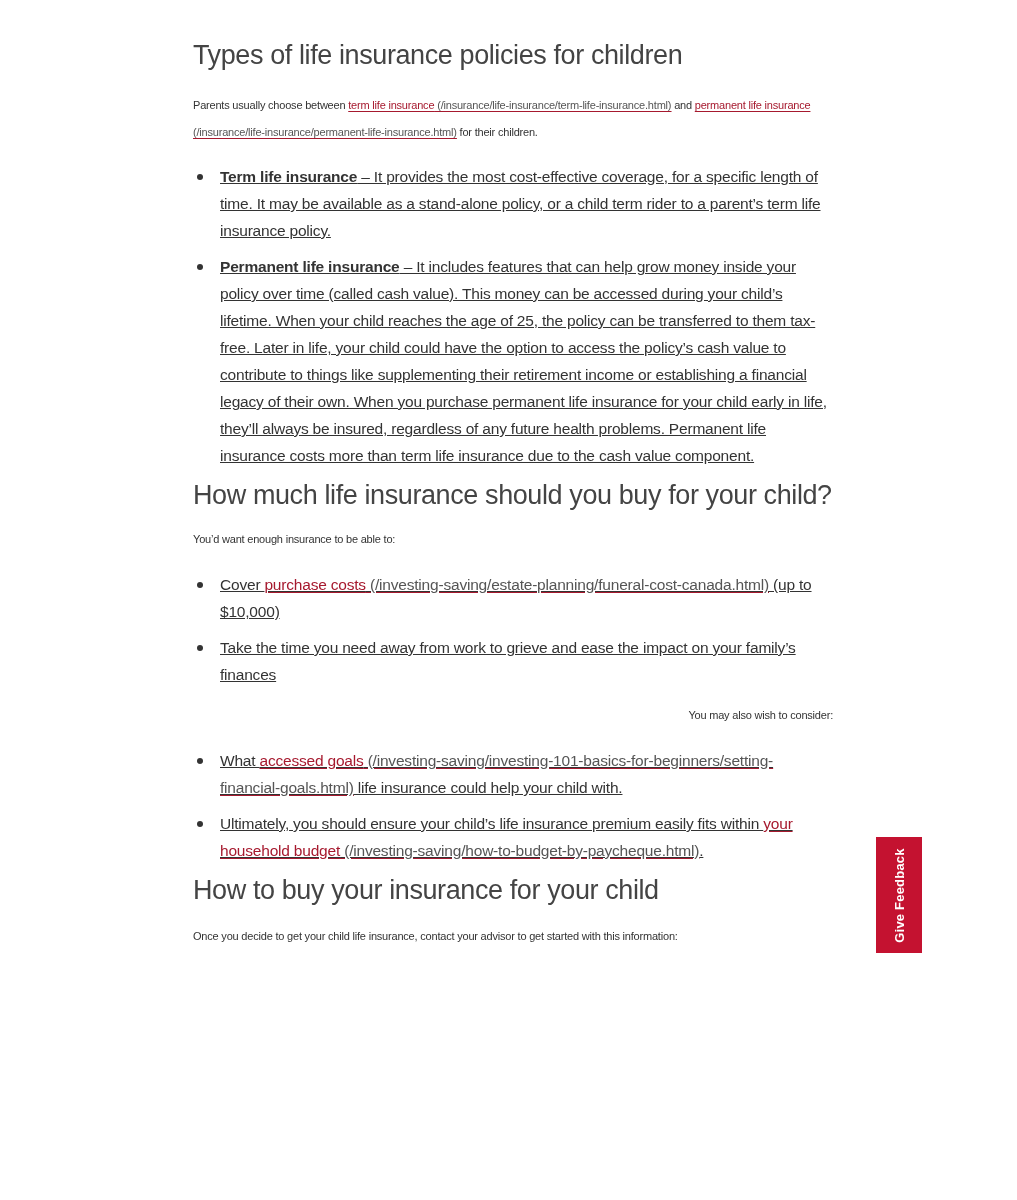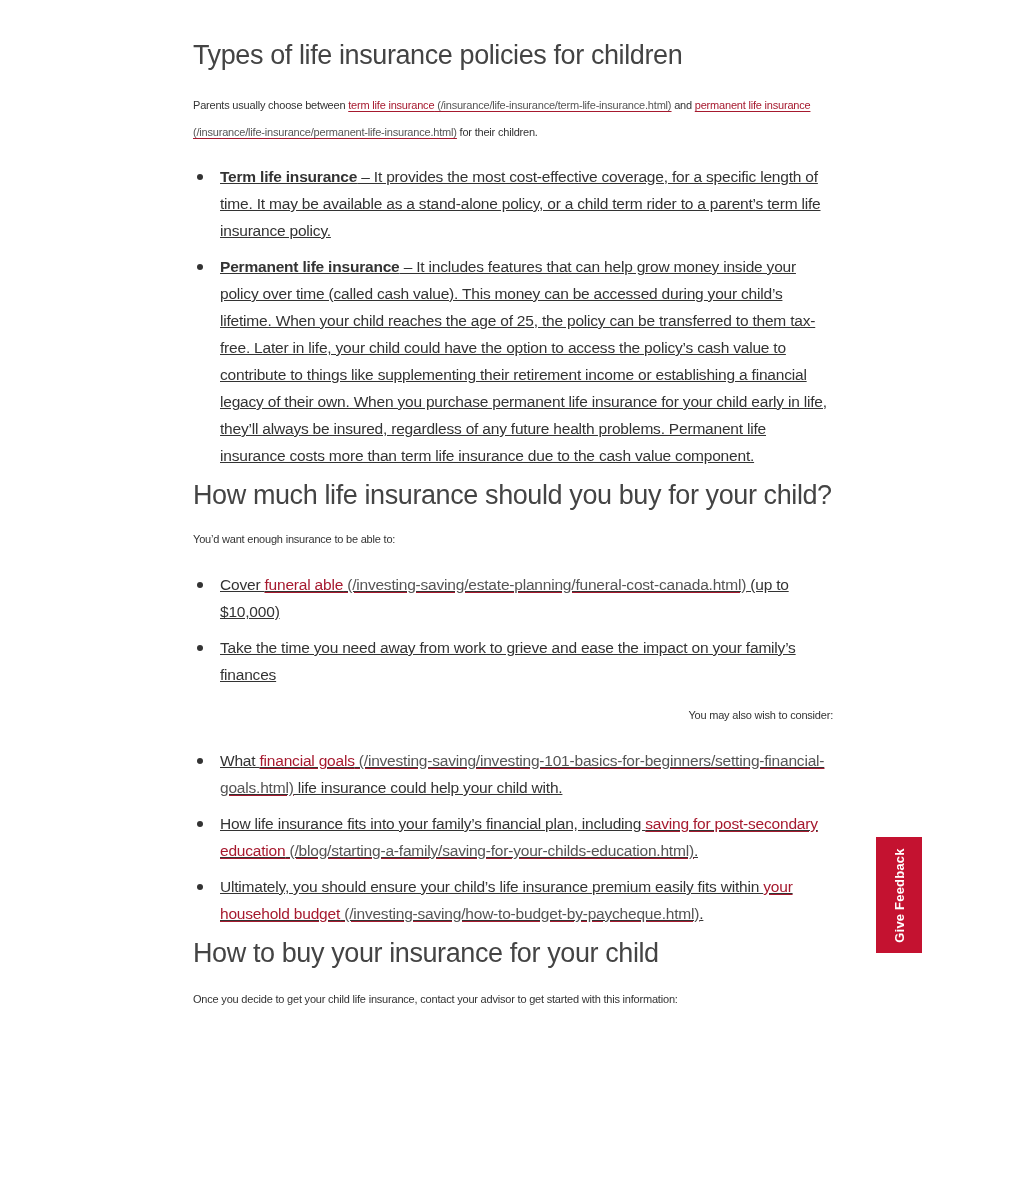--- a/index.html
+++ b/index.html
@@ -117,33 +117,30 @@
         <span class="bullet"></span><strong class="term">Permanent life insurance</strong><span> – It includes features that can help grow money inside your policy over time (called cash value). This money can be accessed during your child’s lifetime. When your child reaches the age of 25, the policy can be transferred to them tax-free. Later in life, your child could have the option to access the policy’s cash value to contribute to things like supplementing their retirement income or establishing a financial legacy of their own. When you purchase permanent life insurance for your child early in life, they’ll always be insured, regardless of any future health problems. Permanent life insurance costs more than term life insurance due to the cash value component.</span>
       </li>
     </ul>
   </section>
 
   <section id="sec2">
     <h2 class="section-heading">How much life insurance should you buy for your child?</h2>
     <p class="body-text">You’d want enough insurance to be able to:</p>
     <ul class="bullet-list">
       <li>
-        <span class="bullet"></span><span>Cover </span><a class="link"><span>funeral able</span><span class="url"> (/investing-saving/estate-planning/funeral-cost-canada.html)</span></a><span> (up to $10,000)</span>
+        <span class="bullet"></span><span>Cover </span><a class="link"><span>purchase costs</span><span class="url"> (/investing-saving/estate-planning/funeral-cost-canada.html)</span></a><span> (up to $10,000)</span>
       </li>
       <li>
         <span class="bullet"></span><span>Take the time you need away from work to grieve and ease the impact on your family’s finances</span>
       </li>
     </ul>
     <p class="body-text after-list">You may also wish to consider:</p>
     <ul class="bullet-list">
       <li>
-        <span class="bullet"></span><span>What </span><a class="link"><span>financial goals</span><span class="url"> (/investing-saving/investing-101-basics-for-beginners/setting-financial-goals.html)</span></a><span> life insurance could help your child with.</span>
-      </li>
-      <li>
-        <span class="bullet"></span><span>How life insurance fits into your family’s financial plan, including </span><a class="link"><span>saving for post-secondary education</span><span class="url"> (/blog/starting-a-family/saving-for-your-childs-education.html)</span></a><span>.</span>
+        <span class="bullet"></span><span>What </span><a class="link"><span>accessed goals</span><span class="url"> (/investing-saving/investing-101-basics-for-beginners/setting-financial-goals.html)</span></a><span> life insurance could help your child with.</span>
       </li>
       <li>
         <span class="bullet"></span><span>Ultimately, you should ensure your child’s life insurance premium easily fits within </span><a class="link"><span>your household budget</span><span class="url"> (/investing-saving/how-to-budget-by-paycheque.html)</span></a><span>.</span>
       </li>
     </ul>
   </section>
 
   <section id="sec3">
     <h2 class="section-heading">How to buy your insurance for your child</h2>
     <p class="body-text">Once you decide to get your child life insurance, contact your advisor to get started with this information:</p>

